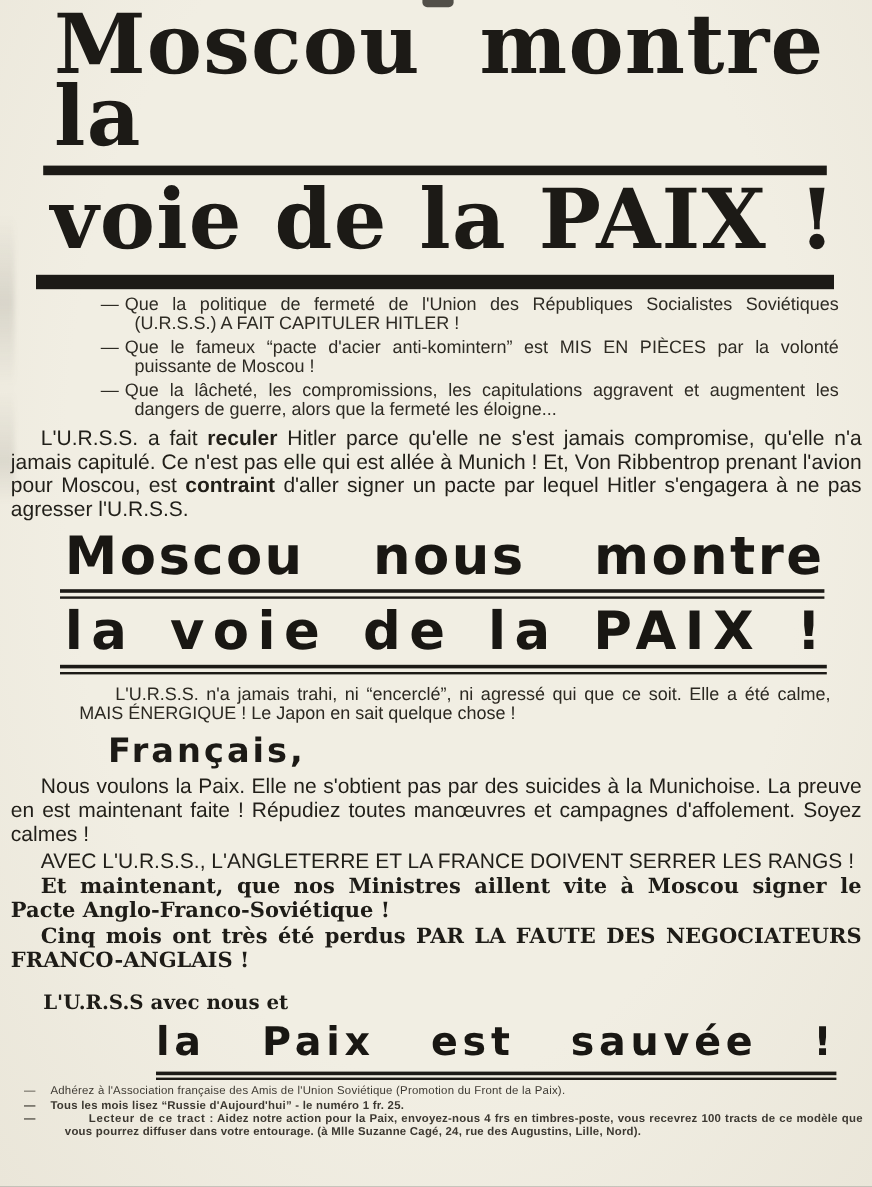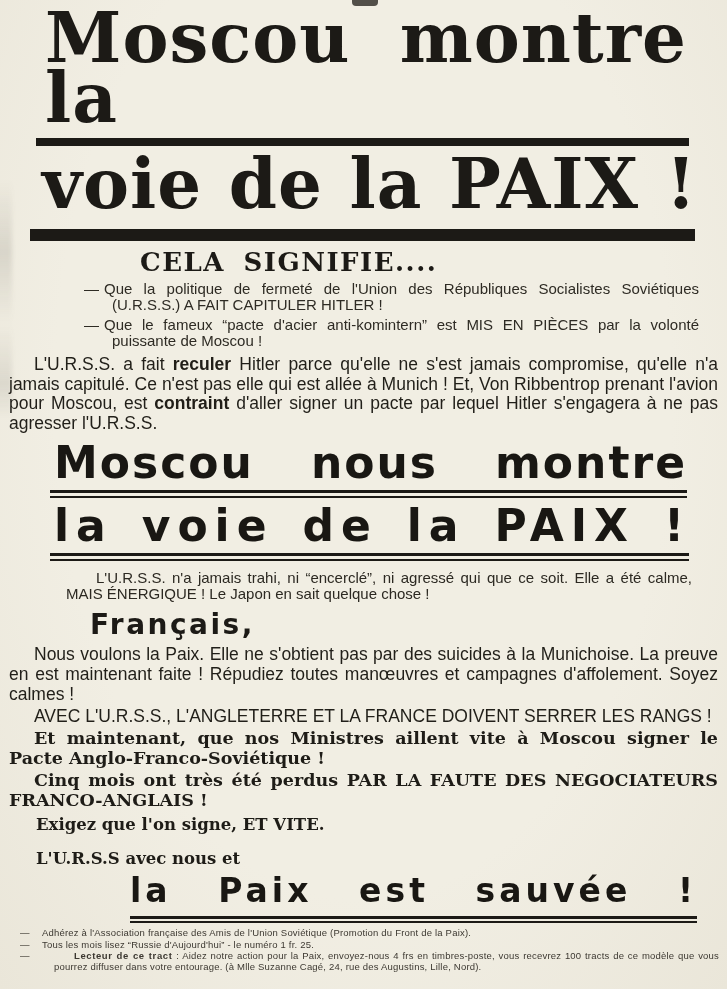--- a/index.html
+++ b/index.html
@@ -107,21 +107,21 @@
   }
   .drule.d3{margin:6px 30px 0 130px;border-top:3px solid #1c1a16;border-bottom:2px solid #1c1a16;height:2px;}
   
   .footer{margin:5px 8px 0 8px;color:#3c3831;}
   .f-row{
     font-size:9.5px;line-height:10.5px;
     padding-left:46px;text-indent:-34px;
     text-align:justify;
     letter-spacing:.2px;
   }
-  .f-row + .f-row{margin-top:1px;}
+  .f-row + .f-row{margin-top:1px;font-weight:bold;}
   .f-row .dash{display:inline-block;width:22px;text-indent:0;}
   .f-row b{letter-spacing:.6px;padding-left:32px;}
   .printer-mark{
     position:absolute;left:598px;top:1023px;
     font-size:10px;color:#6b675d;opacity:.55;
     transform:rotate(-1deg);letter-spacing:1px;
   }
   .ink-blot{
     position:absolute;left:352px;top:0;width:26px;height:6px;
     background:#1c1a16;opacity:.75;border-radius:0 0 4px 4px;
@@ -139,44 +139,43 @@
 
   <div class="ink-blot"></div>
   <div class="margin-smudge"></div>
 
   <div class="h1-line l1">Moscou montre la</div>
   <div class="rule r1"></div>
   <div class="h1-line l2">voie de la PAIX !</div>
   <div class="rule r2"></div>
 
 
-  <div class="h-cela">CELA  SIGNIFIE....</div>
 
   <ul class="bullets">
     <li><span class="dash">—</span><span>Que la politique de fermeté de l'Union des Républiques Socialistes Soviétiques (U.R.S.S.) A FAIT CAPITULER HITLER !</span></li>
     <li><span class="dash">—</span><span>Que le fameux “pacte d'acier anti-komintern” est MIS EN PIÈCES par la volonté puissante de Moscou !</span></li>
+    <li><span class="dash">—</span><span>Que la lâcheté, les compromissions, les capitulations aggravent et augmentent les dangers de guerre, alors que la fermeté les éloigne...</span></li>
   </ul>
 
   <p class="p-body"><span>L'U.R.S.S. a fait </span><b>reculer</b><span> Hitler parce qu'elle ne s'est jamais compromise, qu'elle n'a jamais capitulé. Ce n'est pas elle qui est allée à Munich ! Et, Von Ribbentrop prenant l'avion pour Moscou, est </span><b>contraint</b><span> d'aller signer un pacte par lequel Hitler s'engagera à ne pas agresser l'U.R.S.S.</span></p>
 
   <div class="h2-line l1">Moscou nous montre</div>
   <div class="drule d1"></div>
   <div class="h2-line l2">la voie de la PAIX !</div>
   <div class="drule d2"></div>
 
   <p class="p-energique">L'U.R.S.S. n'a jamais trahi, ni “encerclé”, ni agressé qui que ce soit. Elle a été calme, MAIS ÉNERGIQUE ! Le Japon en sait quelque chose !</p>
 
   <div class="h-francais">Français,</div>
 
   <p class="p-body tight">Nous voulons la Paix. Elle ne s'obtient pas par des suicides à la Munichoise. La preuve en est maintenant faite ! Répudiez toutes manœuvres et campagnes d'affolement. Soyez calmes !</p>
   <p class="p-body follow">AVEC L'U.R.S.S., L'ANGLETERRE ET LA FRANCE DOIVENT SERRER LES RANGS !</p>
   <p class="p-body follow p-bold">Et maintenant, que nos Ministres aillent vite à Moscou signer le Pacte Anglo-Franco-Soviétique !</p>
   <p class="p-body follow p-bold">Cinq mois ont très été perdus PAR LA FAUTE DES NEGOCIATEURS FRANCO-ANGLAIS !</p>
 
-  <div class="p-line">Exigez que l'on signe, ET VITE.</div>
   <div class="p-line second">L'U.R.S.S avec nous et</div>
 
   <div class="h3-line">la Paix est sauvée !</div>
   <div class="drule d3"></div>
 
   <div class="footer">
     <div class="f-row"><span class="dash">—</span><span>Adhérez à l'Association française des Amis de l'Union Soviétique (Promotion du Front de la Paix).</span></div>
     <div class="f-row"><span class="dash">—</span><span>Tous les mois lisez “Russie d'Aujourd'hui” - le numéro 1 fr. 25.</span></div>
     <div class="f-row"><span class="dash">—</span><b>Lecteur de ce tract</b><span> : Aidez notre action pour la Paix, envoyez-nous 4 frs en timbres-poste, vous recevrez 100 tracts de ce modèle que vous pourrez diffuser dans votre entourage. (à Mlle Suzanne Cagé, 24, rue des Augustins, Lille, Nord).</span></div>
   </div>

